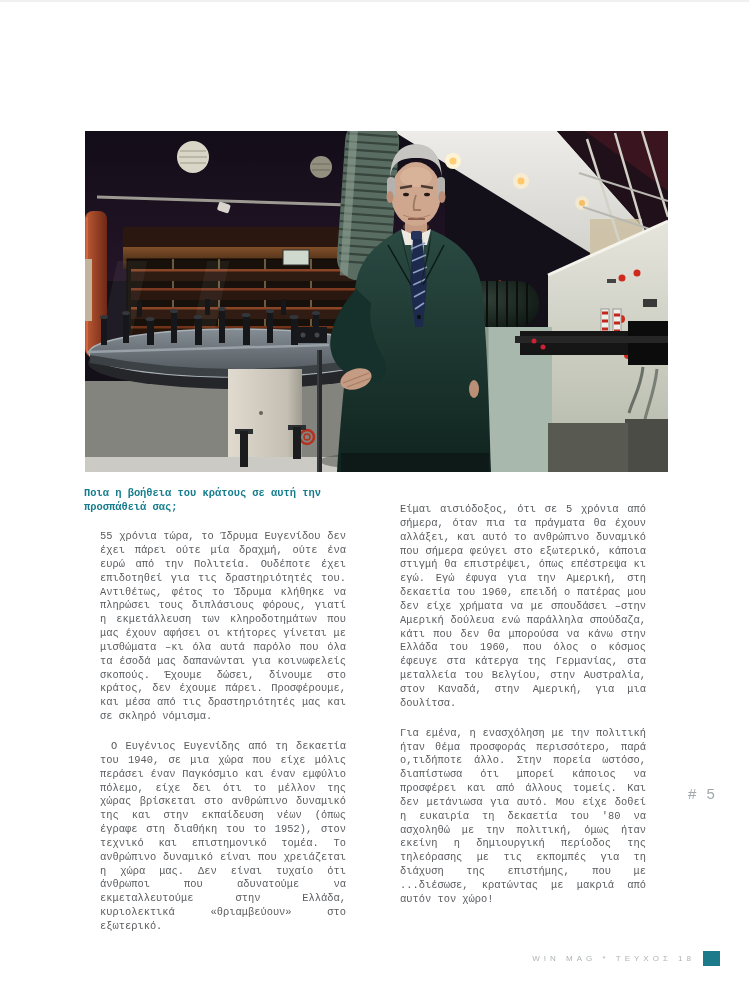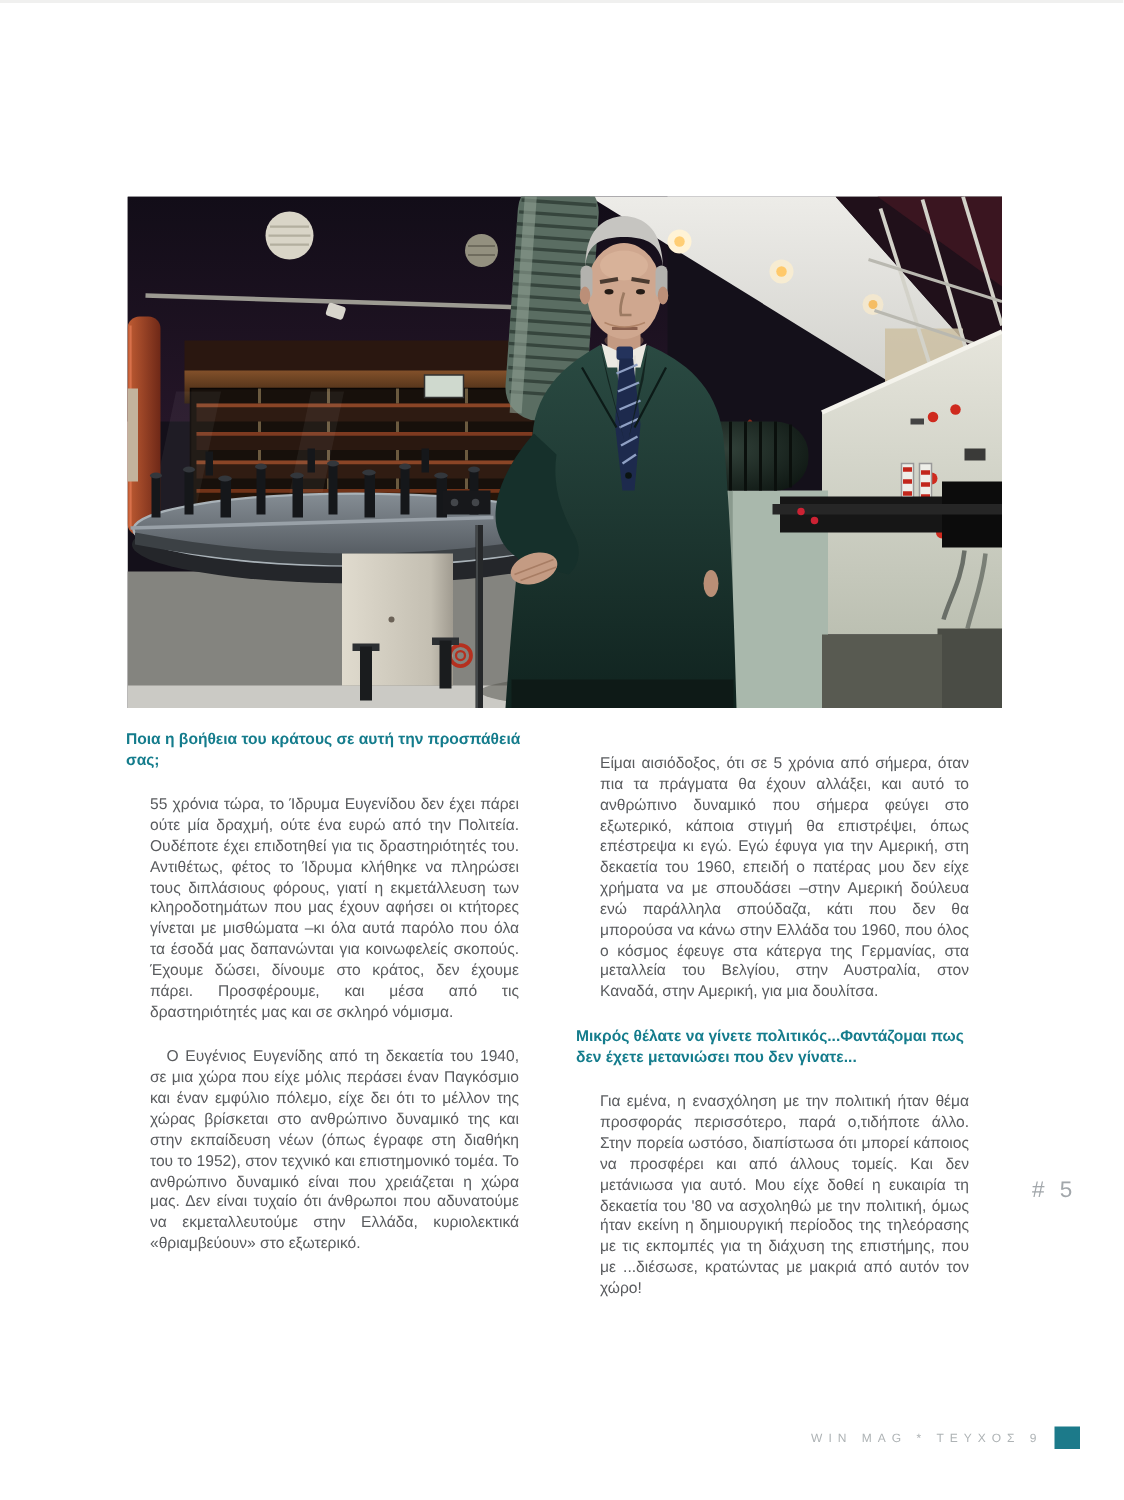--- a/index.html
+++ b/index.html
@@ -7,21 +7,21 @@
     width:749px;height:1000px;background:#ffffff;position:relative;
     font-family:"Liberation Sans",sans-serif;overflow:hidden;
   }
   .page{position:absolute;inset:0;background:#fff;}
   .page::before{ 
     content:"";position:absolute;left:0;top:0;width:749px;height:2px;background:#f0f0ef;
   }
   .photo{position:absolute;left:85px;top:131px;width:583px;height:341px;margin:0;}
   .photo svg{display:block;}
   .article{position:absolute;left:84px;top:487px;width:578px;display:flex;gap:22px;}
-  .col{width:278px;}
+  .col{width:278px;font-family:Liberation Mono, monospace;}
   .col .sec{margin-bottom:12px;}
   h2.q{
     font-size:10.4px;line-height:13.6px;color:#147c8c;margin:0 0 2px 0;font-weight:bold;
   }
   p.body{
     font-size:10.4px;line-height:13.85px;color:#595b5e;margin:16px;text-align:justify;
   }
   p.indent{text-indent:11px;}
   .page-num{
     position:absolute;left:688px;top:785px;font-size:15px;letter-spacing:3px;color:#a2a7ab;
@@ -343,26 +343,25 @@
       <div class="sec">
         <p class="body indent">Ο Ευγένιος Ευγενίδης από τη δεκαετία του 1940, σε μια χώρα που είχε μόλις περάσει έναν Παγκόσμιο και έναν εμφύλιο πόλεμο, είχε δει ότι το μέλλον της χώρας βρίσκεται στο ανθρώπινο δυναμικό της και στην εκπαίδευση νέων (όπως έγραφε στη διαθήκη του το 1952), στον τεχνικό και επιστημονικό τομέα. Το ανθρώπινο δυναμικό είναι που χρειάζεται η χώρα μας. Δεν είναι τυχαίο ότι άνθρωποι που αδυνατούμε να εκμεταλλευτούμε στην Ελλάδα, κυριολεκτικά «θριαμβεύουν» στο εξωτερικό.</p>
       </div>
     </section>
 
     <section class="col">
       <div class="sec">
         <p class="body">Είμαι αισιόδοξος, ότι σε 5 χρόνια από σήμερα, όταν πια τα πράγματα θα έχουν αλλάξει, και αυτό το ανθρώπινο δυναμικό που σήμερα φεύγει στο εξωτερικό, κάποια στιγμή θα επιστρέψει, όπως επέστρεψα κι εγώ. Εγώ έφυγα για την Αμερική, στη δεκαετία του 1960, επειδή ο πατέρας μου δεν είχε χρήματα να με σπουδάσει –στην Αμερική δούλευα ενώ παράλληλα σπούδαζα, κάτι που δεν θα μπορούσα να κάνω στην Ελλάδα του 1960, που όλος ο κόσμος έφευγε στα κάτεργα της Γερμανίας, στα μεταλλεία του Βελγίου, στην Αυστραλία, στον Καναδά, στην Αμερική, για μια δουλίτσα.</p>
       </div>
       <div class="sec">
-        <h2 class="q">Μικρός θέλατε να γίνετε πολιτικός...Φαντάζομαι πως δεν έχετε μετανιώσει που δεν γίνατε...</h2>
         <p class="body">Για εμένα, η ενασχόληση με την πολιτική ήταν θέμα προσφοράς περισσότερο, παρά ο,τιδήποτε άλλο. Στην πορεία ωστόσο, διαπίστωσα ότι μπορεί κάποιος να προσφέρει και από άλλους τομείς. Και δεν μετάνιωσα για αυτό. Μου είχε δοθεί η ευκαιρία τη δεκαετία του '80 να ασχοληθώ με την πολιτική, όμως ήταν εκείνη η δημιουργική περίοδος της τηλεόρασης με τις εκπομπές για τη διάχυση της επιστήμης, που με ...διέσωσε, κρατώντας με μακριά από αυτόν τον χώρο!</p>
       </div>
     </section>
   </main>
 
   <div class="page-num"># 5</div>
 
   <footer class="page-footer">
-    <span class="footer-text">WIN MAG * ΤΕΥΧΟΣ 9</span>
+    <span class="footer-text">WIN MAG * ΤΕΥΧΟΣ 18</span>
     <span class="footer-square"></span>
   </footer>
 
 </div>
 
 </body></html>

